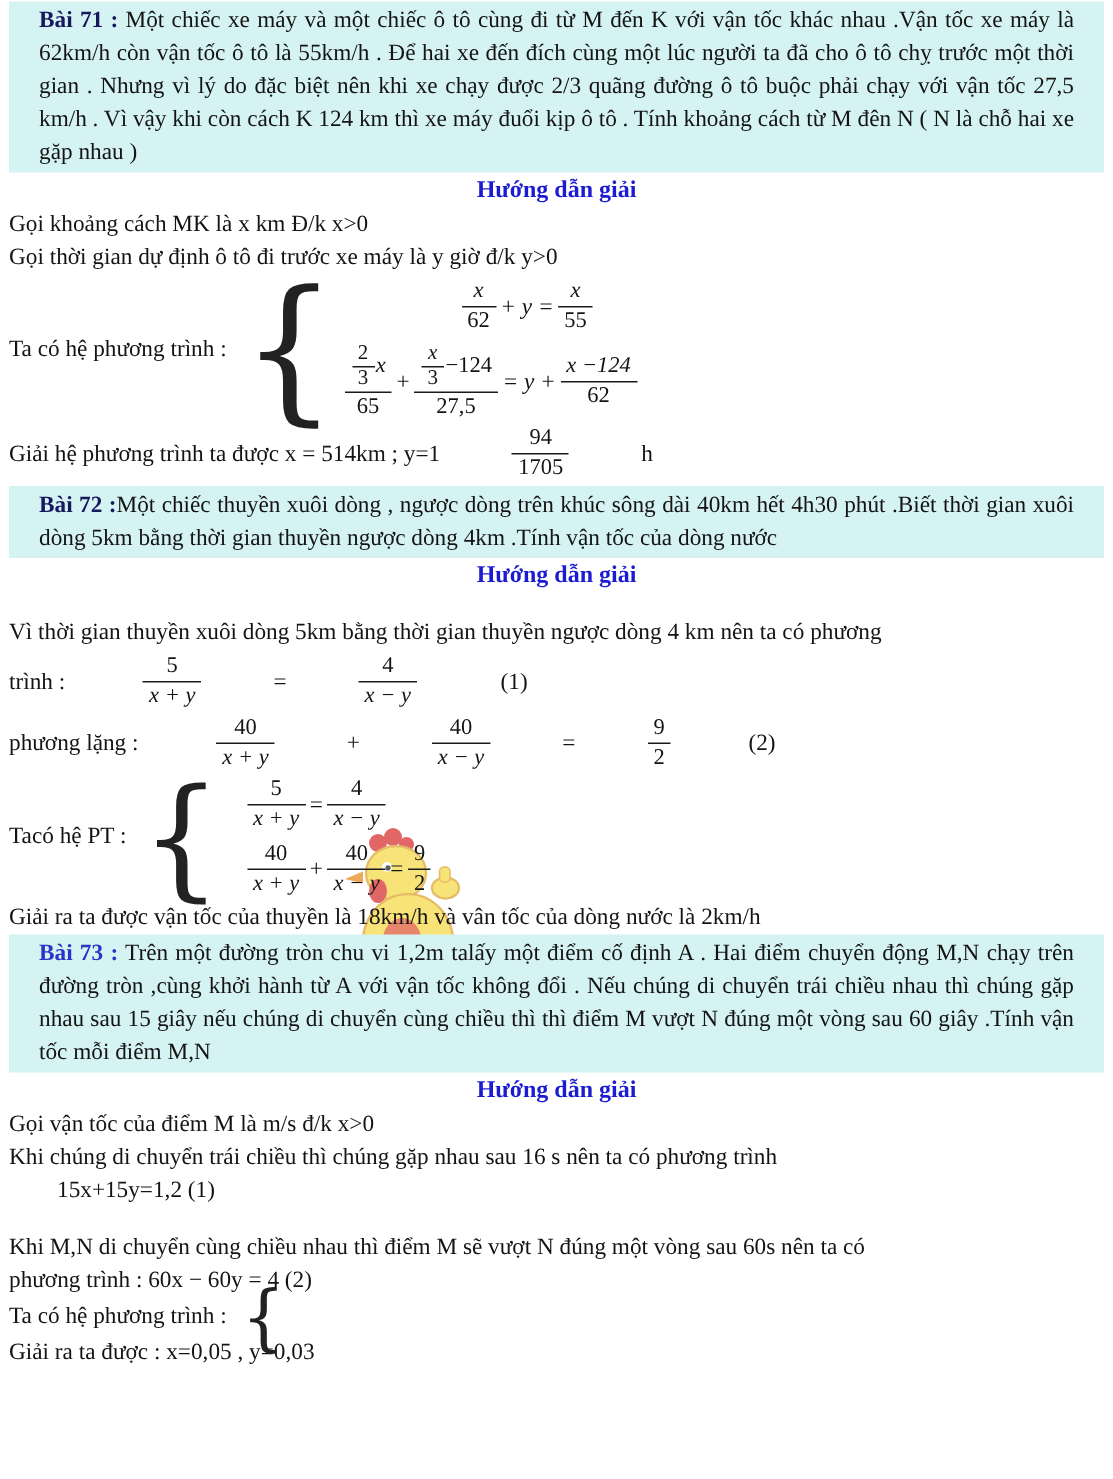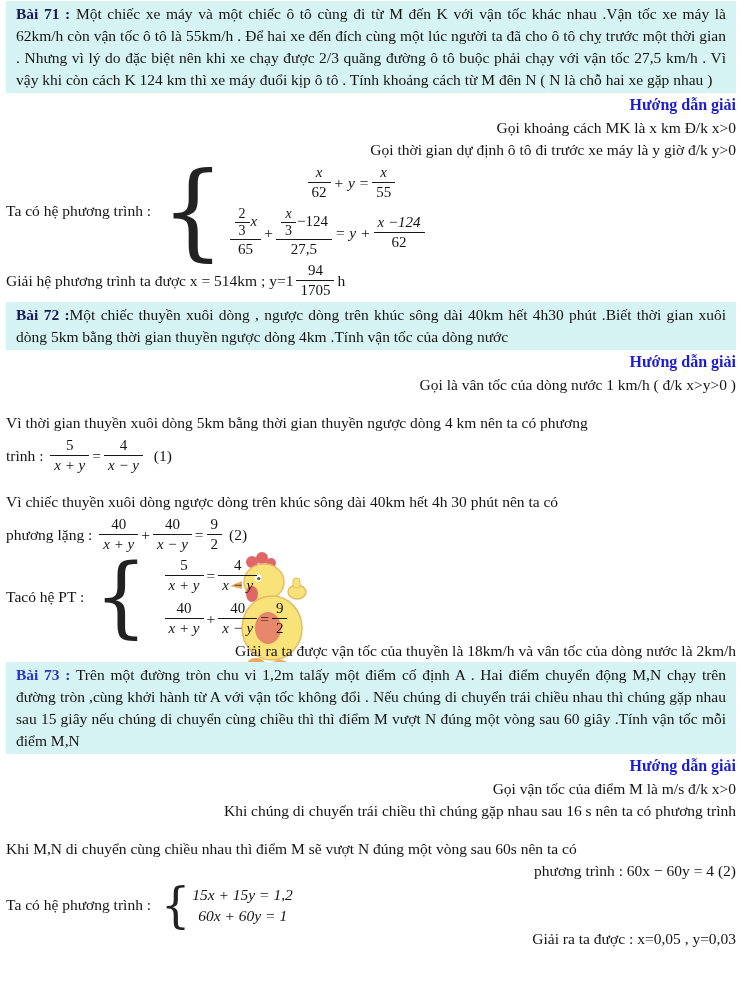--- a/index.html
+++ b/index.html
@@ -14,39 +14,39 @@
   html,body{background:#ffffff;}
   body{
     width:742px;height:986px;
     font-family:"Liberation Serif","DejaVu Serif",serif;
     font-size:15.5px;line-height:22px;
     color:var(--text);
     position:relative;overflow:hidden;
   }
   .page{position:relative;width:742px;height:986px;padding:1px 6px 0 6px;}
   .content{position:relative;z-index:1;}
-  .hl{background:var(--highlight);padding:2px 10px;text-align:justify;}
+  .hl{background:var(--highlight);padding:2px 20px;text-align:justify;}
   .plabel{font-weight:bold;}
   .navy{color:var(--label_navy);}
   .blue{color:var(--label_blue);}
   .hdg{
-    text-align:right;font-weight:bold;color:var(--heading_blue);
+    text-align:center;font-weight:bold;color:var(--heading_blue);
     font-size:16px;line-height:22px;margin:1px 0;
   }
-  .line{line-height:22px;text-align:right;}
+  .line{line-height:22px;}
   .ind{padding-left:40px;}
   .ind2{padding-left:32px;}
   .just{text-align:justify;margin-top:16px;}
   
   .frac{display:inline-flex;flex-direction:column;vertical-align:middle;text-align:center;margin:0 3px;line-height:19px;font-size:15px;}
   .frac>.num{display:block;padding:0 4px;}
   .frac>.den{display:block;border-top:1.3px solid #1a1a1a;padding:0 4px;}
   .frac .frac{margin:0 1px;line-height:16px;font-size:14px;}
   .mi{font-style:italic;}
-  .mathline{display:flex;align-items:center;margin:2px 0;}
+  .mathline{display:flex;align-items:center;margin:2px 0;gap:45px;}
   .mathline>span{white-space:pre;}
   
   .sys{display:flex;align-items:center;margin:2px 0;}
   .sys .intro{white-space:pre;}
   .sysbrace{
     font-family:"DejaVu Serif",serif;font-weight:400;line-height:0;
     display:inline-block;transform:scaleY(1.05);margin:0 2px 0 6px;color:#222;
   }
   .b-lg{font-size:100px;}
   .b-md{font-size:84px;}
@@ -144,32 +144,30 @@
     <div class="mathline">
       <span>Giải hệ phương trình ta được x = 514km ; y=1</span>
       <span class="frac"><span class="num">94</span><span class="den">1705</span></span>
       <span>h</span>
     </div>
 
     <p class="hl"><b class="plabel navy">Bài 72 :</b><span>Một chiếc thuyền xuôi dòng , ngược dòng trên khúc sông dài 40km hết 4h30 phút .Biết thời gian xuôi dòng 5km bằng thời gian thuyền ngược dòng 4km .Tính vận tốc của dòng nước</span></p>
 
     <div class="hdg">Hướng dẫn giải</div>
 
-    <div class="line">Gọi  là vân tốc của dòng nước 1 km/h ( đ/k x&gt;y&gt;0 )</div>
     <div class="line just">Vì thời gian thuyền xuôi dòng 5km bằng thời gian thuyền ngược dòng 4 km  nên ta có phương</div>
 
     <div class="mathline">
       <span>trình : </span>
       <span class="frac"><span class="num">5</span><span class="den mi">x + y</span></span>
       <span>=</span>
       <span class="frac"><span class="num">4</span><span class="den mi">x − y</span></span>
       <span>  (1)</span>
     </div>
 
-    <div class="line just">Vì chiếc thuyền xuôi dòng ngược dòng  trên khúc sông dài 40km hết 4h 30 phút nên ta có</div>
 
     <div class="mathline">
       <span>phương lặng : </span>
       <span class="frac"><span class="num">40</span><span class="den mi">x + y</span></span>
       <span>+</span>
       <span class="frac"><span class="num">40</span><span class="den mi">x − y</span></span>
       <span>=</span>
       <span class="frac"><span class="num">9</span><span class="den">2</span></span>
       <span> (2)</span>
     </div>
@@ -209,28 +207,25 @@
     </div>
 
     <div class="line">Giải ra ta được vận tốc của thuyền là 18km/h và vân tốc của dòng nước là 2km/h</div>
 
     <p class="hl"><b class="plabel blue">Bài 73 :</b><span> Trên một đường tròn chu vi 1,2m talấy một điểm cố định A . Hai điểm chuyển động M,N chạy trên đường tròn ,cùng khởi hành từ A với vận tốc không đổi . Nếu chúng di chuyển trái chiều nhau thì chúng gặp nhau sau 15 giây nếu chúng di chuyển cùng chiều thì thì điểm M vượt N đúng một vòng sau 60 giây .Tính vận tốc mỗi điểm M,N</span></p>
 
     <div class="hdg">Hướng dẫn giải</div>
 
     <div class="line">Gọi vận tốc của điểm M là m/s đ/k x&gt;0</div>
     <div class="line">Khi chúng di chuyển trái chiều thì chúng gặp nhau sau 16 s nên ta có phương trình</div>
+    <div class="line ind2">15x+15y=1,2 (1)</div>
     <div class="line just">Khi M,N di chuyển cùng chiều nhau thì điểm M sẽ vượt N đúng một vòng  sau 60s nên ta có</div>
     <div class="line">phương trình :  60x − 60y = 4  (2)</div>
 
     <div class="sys">
       <span class="intro">Ta có hệ phương trình : </span>
       <span class="sysbrace b-sm">{</span>
-      <span class="syscol">
-        <span class="sysrow mi">15x + 15y = 1,2</span>
-        <span class="sysrow mi" style="padding-left:6px;">60x + 60y = 1</span>
-      </span>
     </div>
 
     <div class="line">Giải ra ta được : x=0,05  , y=0,03</div>
 
   </div>
 </div>
 
 </body></html>

